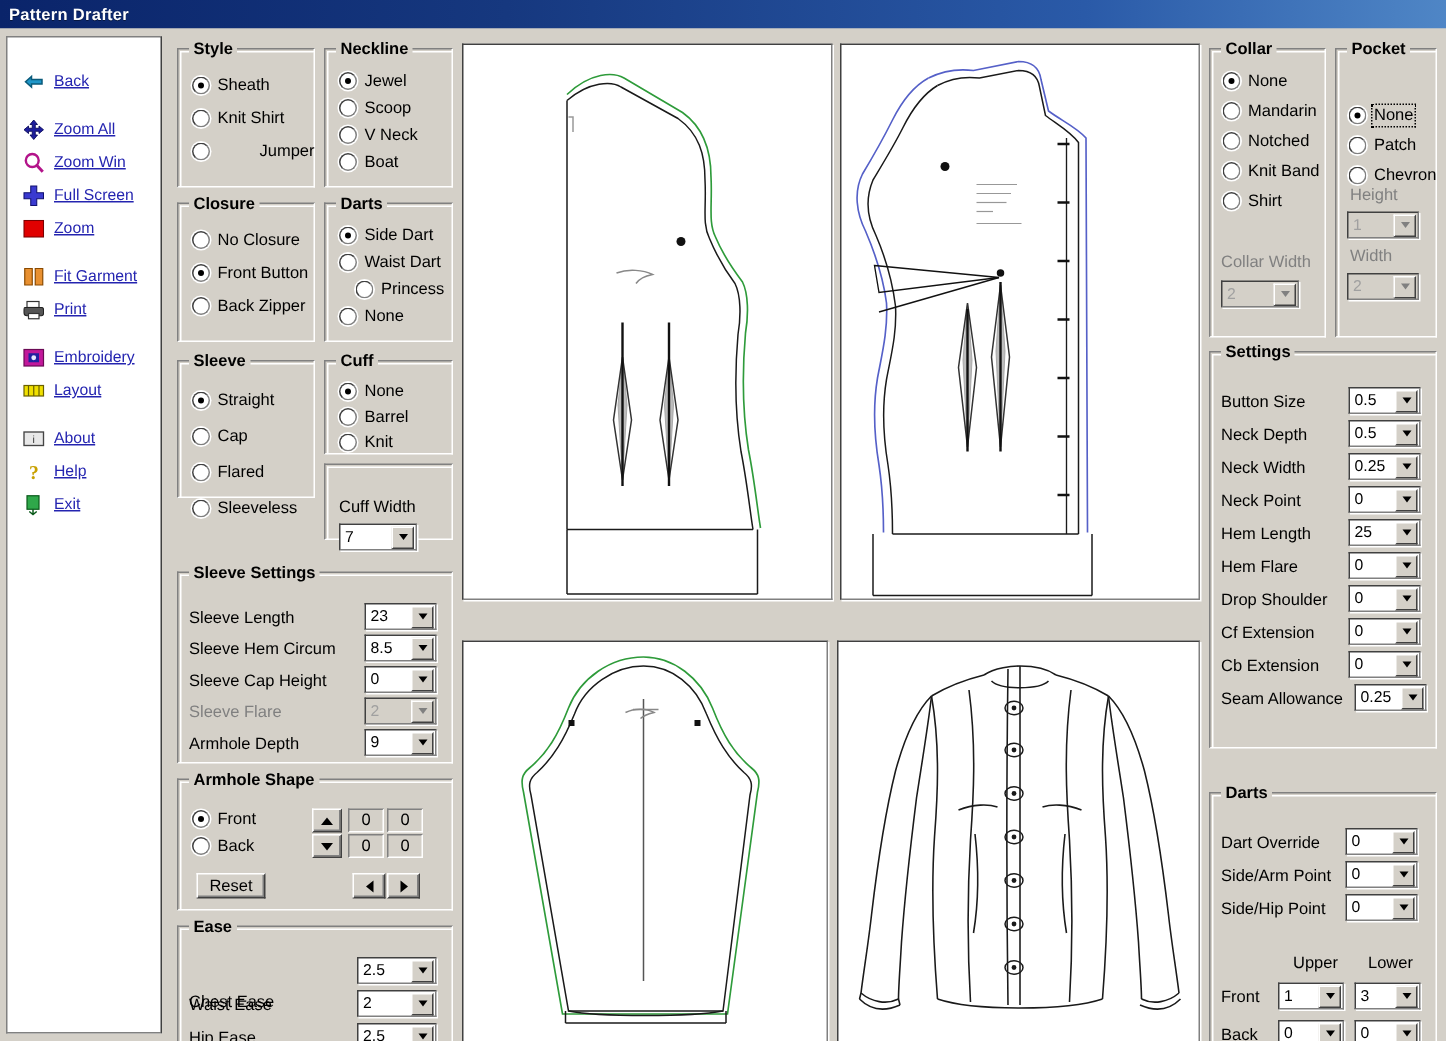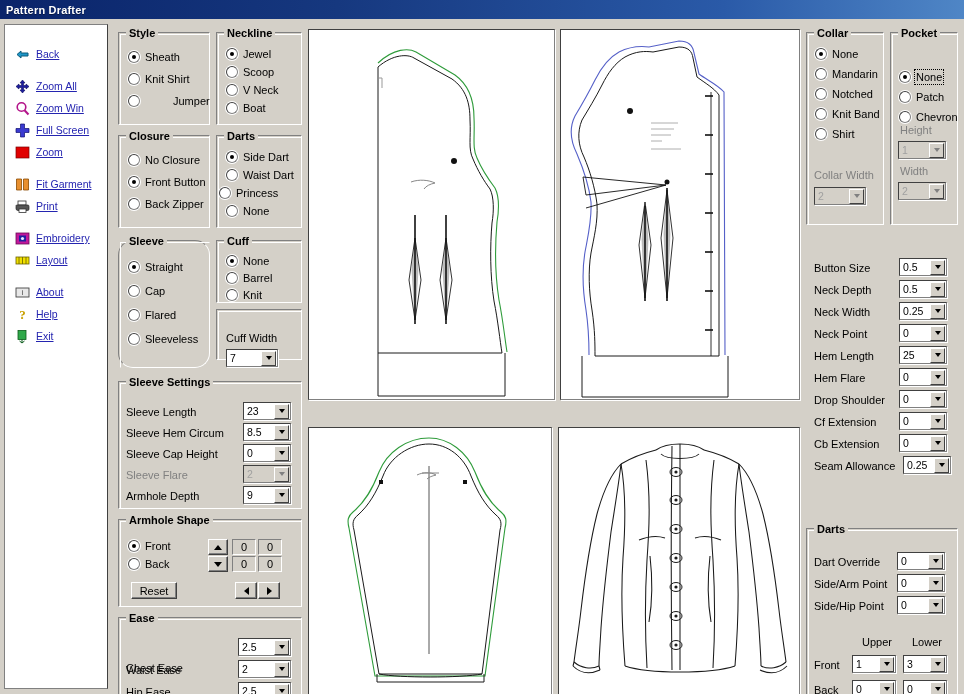--- a/index.html
+++ b/index.html
@@ -375,31 +375,31 @@
       <div class="grpbox-inner"></div>
       <div class="grp-title">Darts</div>
       <div class="radio" style="left:9px; top:15px;">
         <span class="rd on"></span>
         <span class="rlbl">Side Dart</span>
       </div>
       <div class="radio" style="left:9px; top:33px;">
         <span class="rd"></span>
         <span class="rlbl">Waist Dart</span>
       </div>
-      <div class="radio" style="left:2px; top:51px;">
+      <div class="radio" style="left:20px; top:51px;">
         <span class="rd"></span>
         <span class="rlbl">Princess</span>
       </div>
       <div class="radio" style="left:9px; top:69px;">
         <span class="rd"></span>
         <span class="rlbl">None</span>
       </div>
     </div>
 
-    <div class="grpbox" style="left:118px; top:221px; width:92px; height:128px;border-radius:15px;">
+    <div class="grpbox" style="left:118px; top:221px; width:92px; height:92px;">
       <div class="grpbox-inner"></div>
       <div class="grp-title">Sleeve</div>
       <div class="radio" style="left:9px; top:20px;">
         <span class="rd on"></span>
         <span class="rlbl">Straight</span>
       </div>
       <div class="radio" style="left:9px; top:44px;">
         <span class="rd"></span>
         <span class="rlbl">Cap</span>
       </div>
@@ -764,20 +764,24 @@
         </span>
     </div>
     <div class="flabel dim" style="left:900px; top:146px;">Width</div>
     <div class="combo dim" style="left:898px; top:163px; width:48px;">
       <span class="cv">2</span>
       <span class="cbtn">
           <span class="arw-d"></span>
         </span>
     </div>
 
+    <div class="grpbox" style="left:806px; top:215px; width:152px; height:265px;">
+      <div class="grpbox-inner"></div>
+      <div class="grp-title">Settings</div>
+    </div>
     <div class="flabel" style="left:814px; top:243px;">Button Size</div>
     <div class="combo" style="left:899px; top:239px; width:48px;">
       <span class="cv">0.5</span>
       <span class="cbtn">
           <span class="arw-d"></span>
         </span>
     </div>
     <div class="flabel" style="left:814px; top:265px;">Neck Depth</div>
     <div class="combo" style="left:899px; top:261px; width:48px;">
       <span class="cv">0.5</span>

